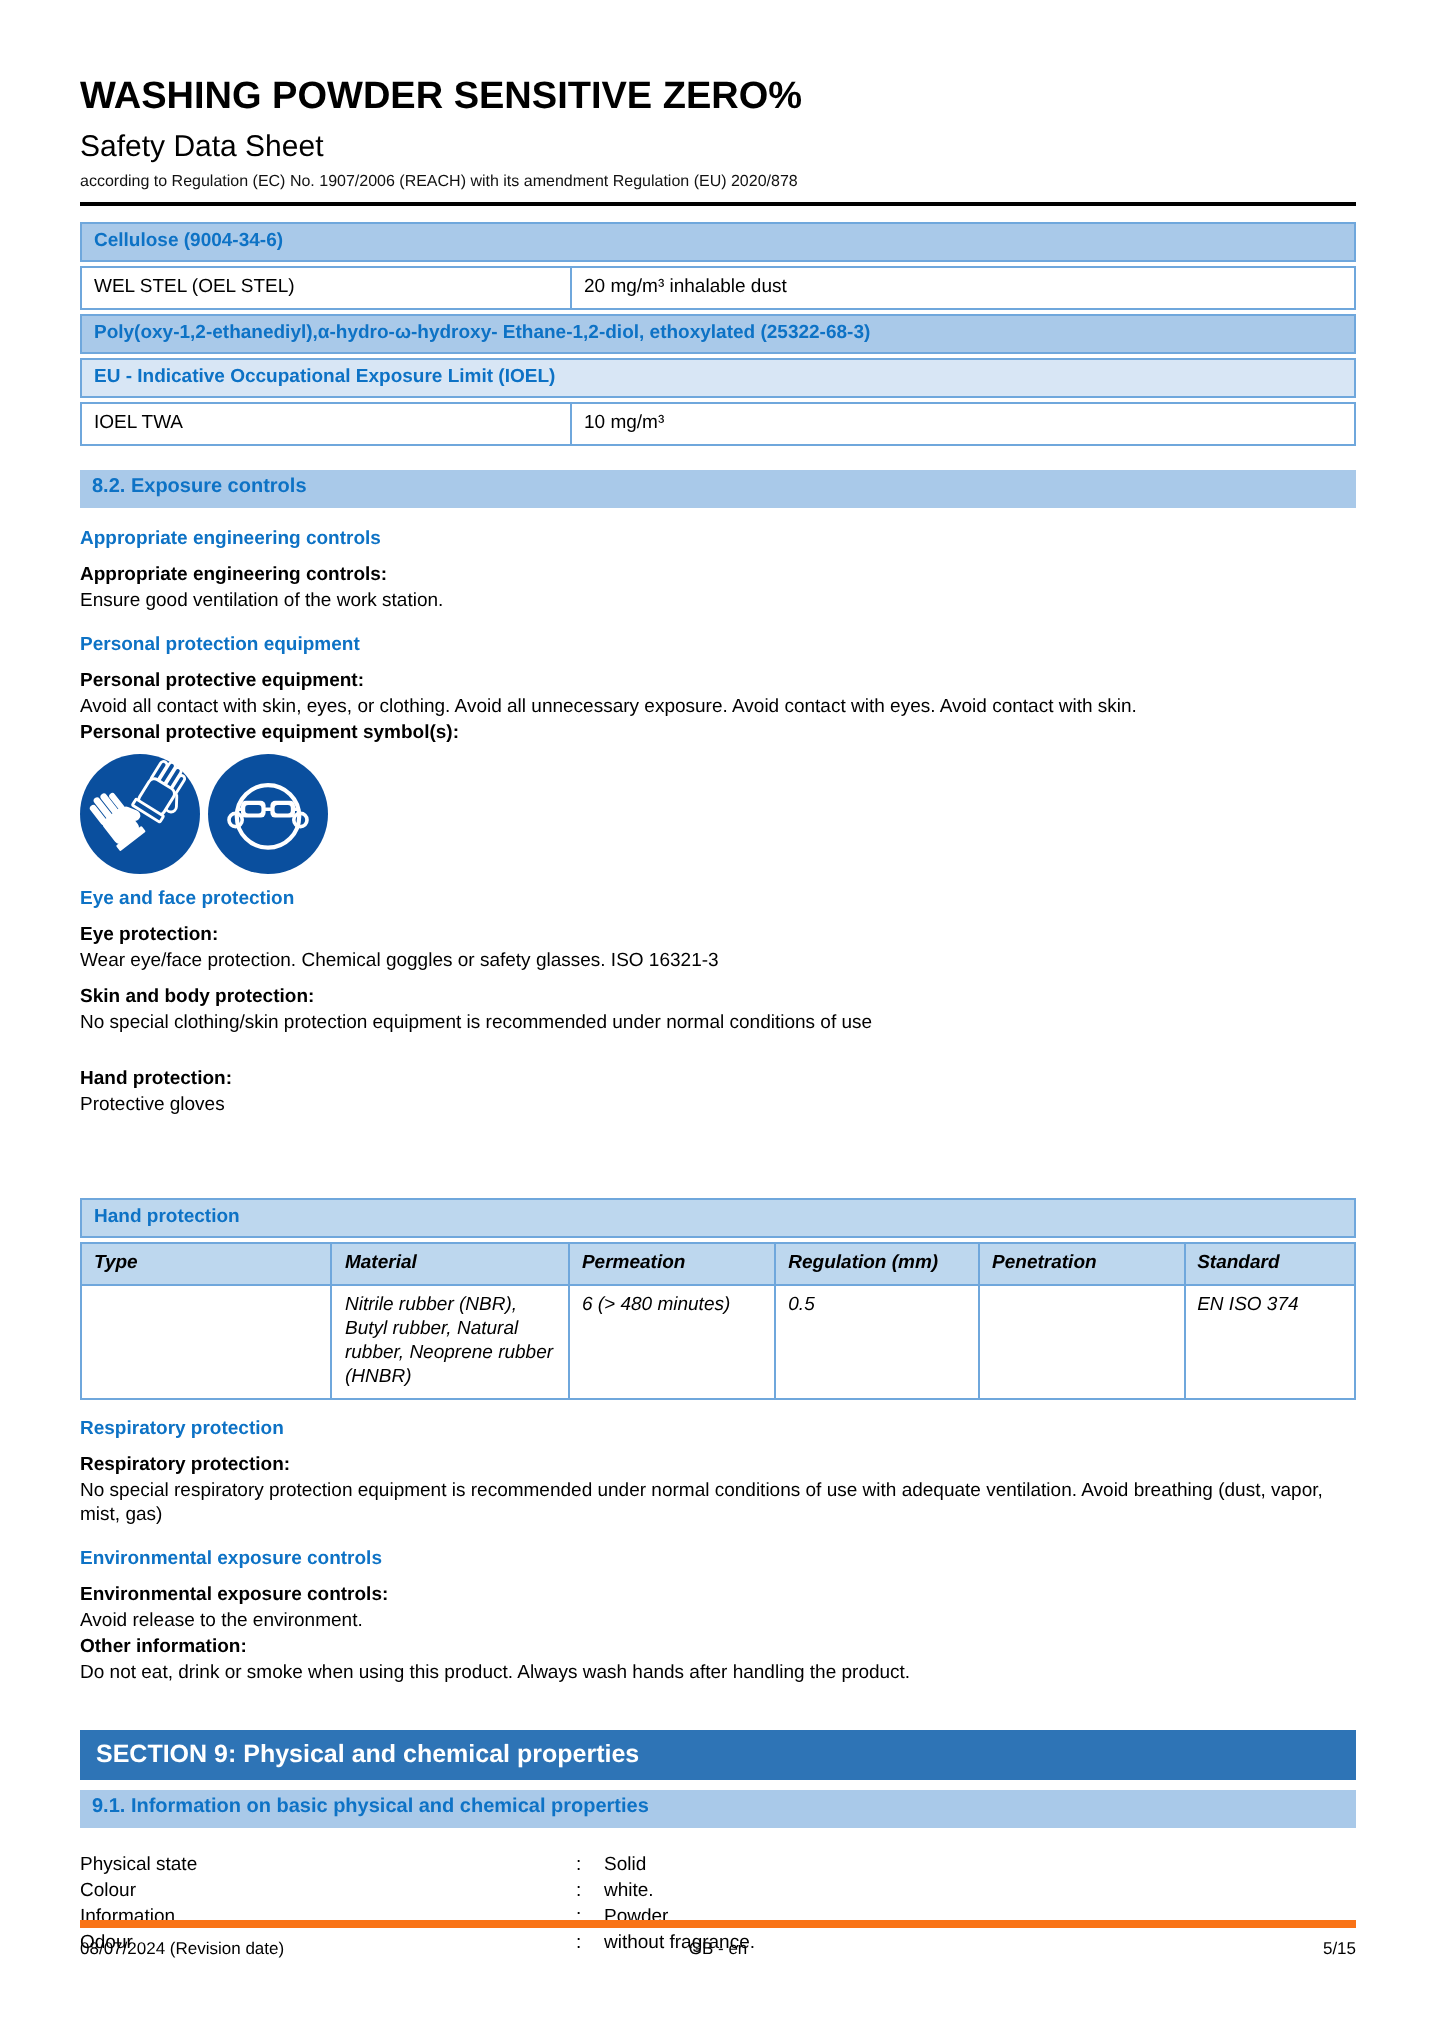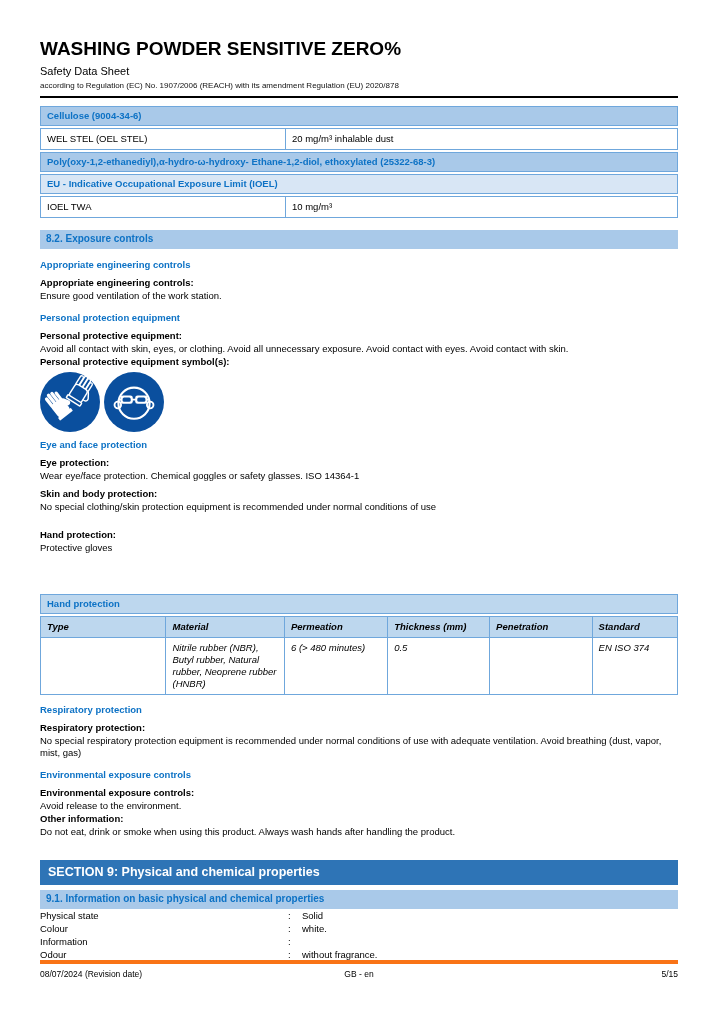--- a/index.html
+++ b/index.html
@@ -6,21 +6,21 @@
   html,body { width:720px; height:1018px; }
   body {
     background:#fff; color:#000;
     font-family:"Liberation Sans", sans-serif;
     position:relative; overflow:hidden;
   }
   .page { position:absolute; left:40px; right:42px; top:0; }
 
   
   .doc-title { margin-top:38px; font-size:19px; font-weight:bold; line-height:1.15; }
-  .doc-subtitle { margin-top:5px; font-size:11px; line-height:1.15; }
+  .doc-subtitle { margin-top:5px; font-size:15px; line-height:1.15; }
   .doc-regulation { margin-top:4px; font-size:8px; line-height:10px; padding-bottom:5px;
                     border-bottom:2px solid #000; color:#111; }
 
   
   .xtable { margin-top:8px; }
   .xrow { border:1px solid var(--table-border,#6fa7dc); margin-top:2px; font-size:9.5px; line-height:12px; }
   .xrow:first-child { margin-top:0; }
   .xrow.band { background:var(--band-medium,#a9c9e9); color:var(--blue-text,#0d72c5);
                font-weight:bold; padding:3px 6px; }
   .xrow.band-light { background:var(--band-light,#d8e6f5); color:var(--blue-text,#0d72c5);
@@ -54,21 +54,21 @@
                 padding:3px 6px;margin-top:40px; }
   table.hand { width:100%; border-collapse:collapse; table-layout:fixed; margin-top:2px;font-style:italic; }
   table.hand th { background:var(--band-header,#bdd7ee); font-weight:bold; text-align:left; }
   table.hand th, table.hand td {
     border:1px solid var(--table-border,#6fa7dc); font-size:9.5px; line-height:12px;
     padding:4px 6px; vertical-align:top;
   }
   table.hand td { height:44px; }
 
   
-  .props { margin-top:0; }
+  .props { margin-top:12px; }
   .prop-row { display:flex; font-size:9.5px; line-height:13px; }
   .prop-name { width:248px; }
   .prop-colon { width:14px; }
   .prop-colon::before { content:":"; }
   .prop-value { flex:1; }
 
   
   .footer { position:absolute; left:40px; right:42px; top:960px;
             border-top:4px solid #f97316; padding-top:5px;
             display:flex; font-size:8.5px; line-height:10px; }
@@ -140,21 +140,21 @@
       <line x1="25" y1="46" x2="75" y2="46" stroke="#fff" stroke-width="3"></line>
       <rect x="27.5" y="39" width="20.5" height="14" rx="4" fill="#fff"></rect>
       <rect x="52" y="39" width="20.5" height="14" rx="4" fill="#fff"></rect>
       <rect x="31" y="42.5" width="13.5" height="7" rx="2.5" fill="var(--ppe-icon-blue,#0a4f9e)"></rect>
       <rect x="55.5" y="42.5" width="13.5" height="7" rx="2.5" fill="var(--ppe-icon-blue,#0a4f9e)"></rect>
     </svg>
   </div>
 
   <div class="h-blue" style="margin-top:7px;">Eye and face protection</div>
   <div class="lbl">Eye protection:</div>
-  <div class="txt">Wear eye/face protection. Chemical goggles or safety glasses. ISO 14364-1</div>
+  <div class="txt">Wear eye/face protection. Chemical goggles or safety glasses. ISO 16321-3</div>
 
   <div class="lbl">Skin and body protection:</div>
   <div class="txt">No special clothing/skin protection equipment is recommended under normal conditions of use</div>
 
   <div class="lbl gap-big">Hand protection:</div>
   <div class="txt">Protective gloves</div>
 
   <div class="hand-wrap">
     <div class="hand-title">Hand protection</div>
     <table class="hand">
@@ -164,21 +164,21 @@
           <col style="width:16.2%">
         <col style="width:16%">
           <col style="width:16.1%">
           <col style="width:13.4%">
       </colgroup>
       <thead>
         <tr>
           <th>Type</th>
           <th>Material</th>
           <th>Permeation</th>
-          <th>Thickness (mm)</th>
+          <th>Regulation (mm)</th>
           <th>Penetration</th>
           <th>Standard</th>
         </tr>
       </thead>
       <tbody>
         <tr>
           <td></td>
           <td>Nitrile rubber (NBR), Butyl rubber, Natural rubber, Neoprene rubber (HNBR)</td>
           <td>6 (&gt; 480 minutes)</td>
           <td>0.5</td>
@@ -209,20 +209,21 @@
       <span class="prop-value">Solid</span>
     </div>
     <div class="prop-row">
       <span class="prop-name">Colour</span>
       <span class="prop-colon"></span>
       <span class="prop-value">white.</span>
     </div>
     <div class="prop-row">
       <span class="prop-name">Information</span>
       <span class="prop-colon"></span>
+      <span class="prop-value">Powder.</span>
     </div>
     <div class="prop-row">
       <span class="prop-name">Odour</span>
       <span class="prop-colon"></span>
       <span class="prop-value">without fragrance.</span>
     </div>
   </div>
 
 </div>
 

